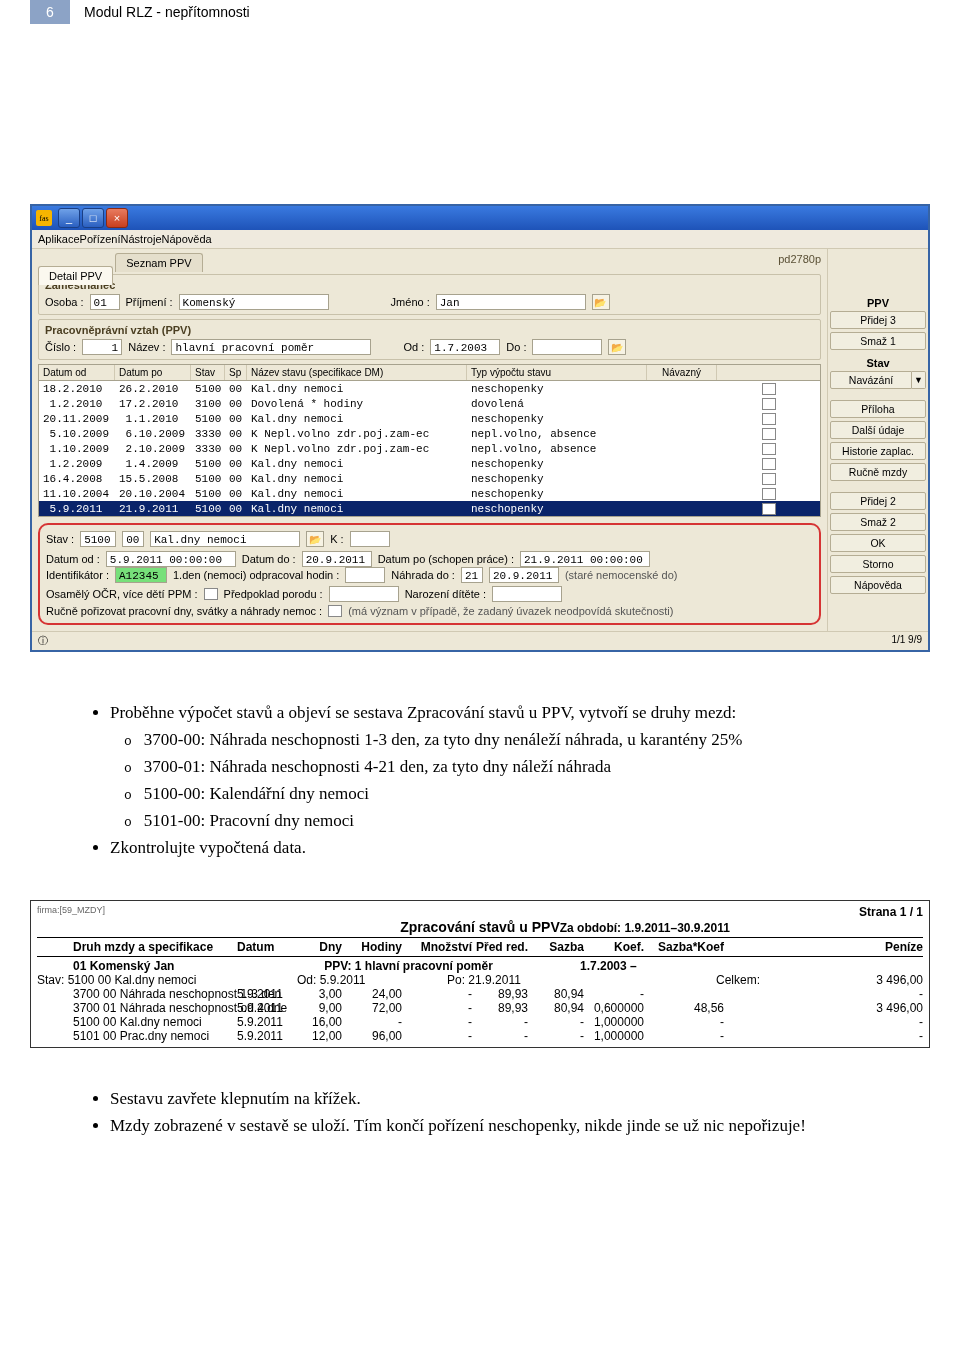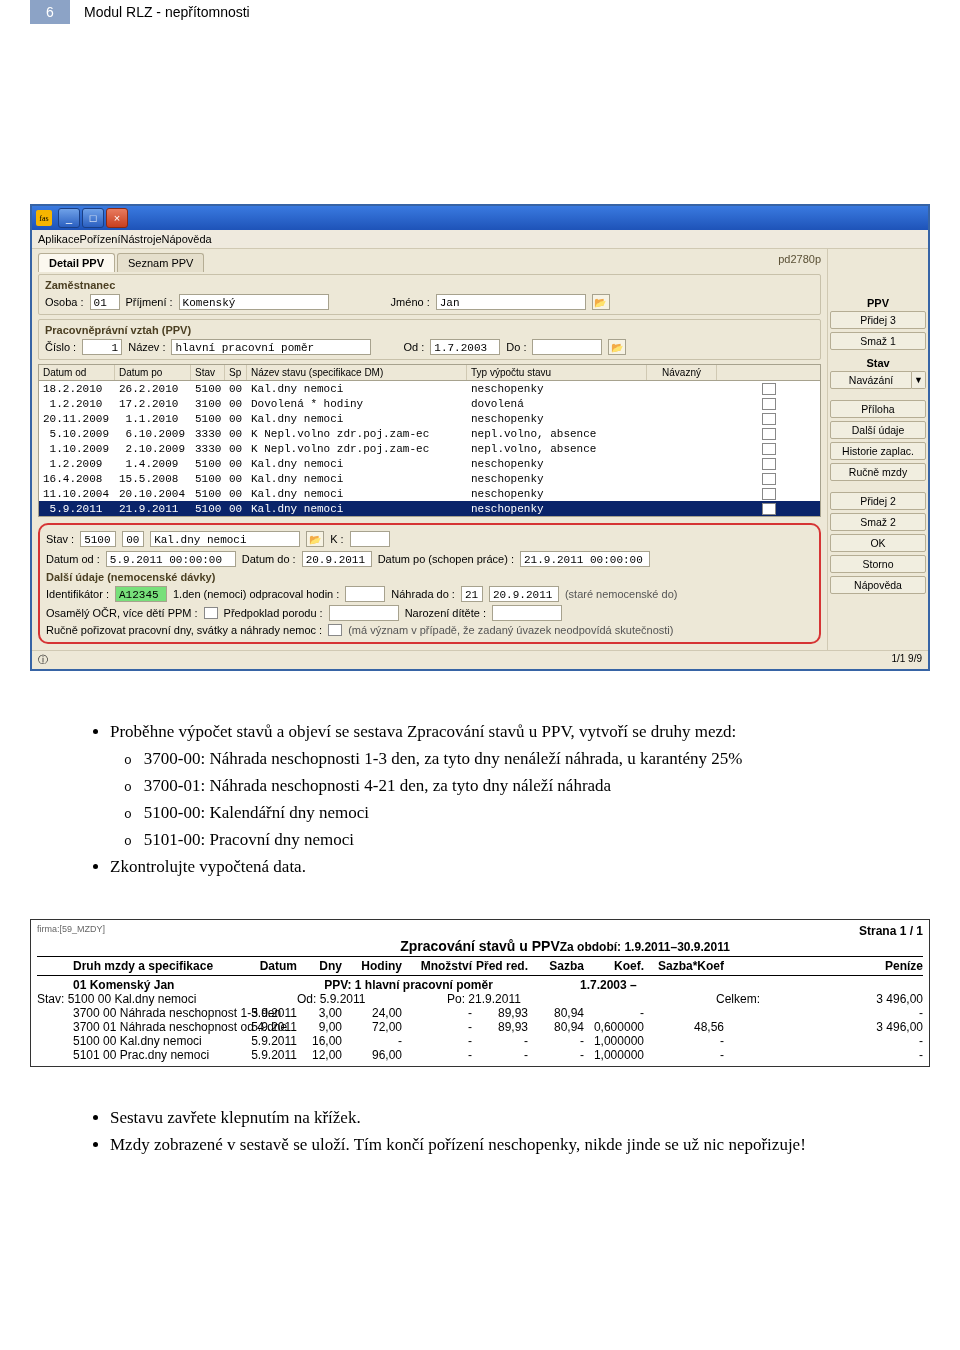--- a/index.html
+++ b/index.html
@@ -17,21 +17,21 @@
   .win-titlebar .ttl { font-weight: bold; flex:1; }
   .win-titlebar .wbtn { width:22px; height:20px; background:linear-gradient(#6fa1e8,#2a5fc0); border:1px solid #1a3f85; border-radius:3px; margin-left:2px; display:flex;align-items:center;justify-content:center;color:#fff;font-size:11px;}
   .win-titlebar .wbtn.red{background:linear-gradient(#e87b5f,#c83f1f);border-color:#8a2a14;}
   .menubar { background:#efeade; padding:3px 6px; display:flex; border-bottom:1px solid #d0c9b3;}
   .win-body{display:flex;}
   .win-main{flex:1; padding:4px 6px 6px 6px;}
   .win-side{width:101px; background:#ede8d7; padding:4px 2px; border-left:1px solid #d0c9b3;}
 
   .tabstrip{display:flex; gap:2px; margin-bottom:2px;}
   .tab{padding:3px 10px; border:1px solid #b5ad94; border-bottom:none;background:#e5dfcc; border-radius:3px 3px 0 0;}
-  .tab.active{background:#fbf8ef; font-weight:bold; position:relative; top:0;}
+  .tab.active{background:#fbf8ef; font-weight:normal; position:relative; top:13px;}
 
   .group{border:1px solid #c8c1aa; background:#ede8d7; border-radius:2px; padding:4px 6px; margin-bottom:4px;}
   .group-title{color:#4b3f22; font-weight:bold; margin-bottom:3px;}
   .row{display:flex; align-items:center; gap:6px; flex-wrap:wrap;}
   .lbl{white-space:nowrap;}
   .inp{background:#fff; border:1px solid #a7a28e; padding:1px 3px; height:16px; line-height:14px; font-family:"Courier New",monospace; font-size:11px;}
   .ico-open{width:18px;height:16px;border:1px solid #a7a28e;background:#f7f3e4;display:flex;align-items:center;justify-content:center;font-size:10px;color:#8a6d2b;}
 
   .grid{background:#fff; border:1px solid #a7a28e; font-family:"Courier New",monospace; font-size:11px;}
   .grid-head{display:flex; background:#ede8d7; border-bottom:1px solid #a7a28e; font-family:Tahoma,sans-serif; font-size:10px;}
@@ -65,21 +65,21 @@
   .report{border:1px solid #333; font-family:"Arial Narrow",Arial,sans-serif; font-size:12px; background:#fff; margin:0 0 40px 0;}
   .report-inner{padding:4px 6px;}
   .rpt-top{display:flex;}
   .rpt-top .left{flex:1;font-size:9px;color:#666;}
   .rpt-top .right{text-align:right;font-weight:bold;}
   .rpt-title{text-align:center;font-weight:bold;font-size:14px;}
   .rpt-period{font-weight:bold;}
   .hr{border-top:1px solid #000;margin:2px 0;}
   .rpt-head,.rpt-line{display:flex;white-space:nowrap;}
   .rpt-head{font-weight:bold;}
-  .rc1{width:200px;padding-left:36px;} .rc2{width:60px;text-align:right;} .rc3{width:45px;text-align:right;} .rc4{width:60px;text-align:right;} .rc5{width:70px;text-align:right;} .rc6{width:56px;text-align:right;} .rc7{width:56px;text-align:right;} .rc8{width:60px;text-align:right;} .rc9{width:80px;text-align:right;} .rc10{flex:1;text-align:right;}
+  .rc1{width:200px;padding-left:36px;} .rc2{width:60px;} .rc3{width:45px;text-align:right;} .rc4{width:60px;text-align:right;} .rc5{width:70px;text-align:right;} .rc6{width:56px;text-align:right;} .rc7{width:56px;text-align:right;} .rc8{width:60px;text-align:right;} .rc9{width:80px;text-align:right;} .rc10{flex:1;text-align:right;}
   .rpt-emp{font-weight:bold;}
 </style>
 </head>
 <body>
 
 <div class="page">
 
   <div class="top-header">
     <div class="page-num-box">6</div>
     <div class="top-title">Modul RLZ - nepřítomnosti</div>
@@ -243,21 +243,20 @@
             <span class="inp" style="width:40px"></span>
           </div>
           <div class="row" style="margin-top:4px">
             <span class="lbl">Datum od :</span>
             <span class="inp" style="width:130px">5.9.2011 00:00:00</span>
             <span class="lbl">Datum do :</span>
             <span class="inp" style="width:70px">20.9.2011</span>
             <span class="lbl">Datum po (schopen práce) :</span>
             <span class="inp" style="width:130px">21.9.2011 00:00:00</span>
           </div>
-          <div class="group-title" style="margin-top:4px">Další údaje (nemocenské dávky)</div>
           <div class="row">
             <span class="lbl">Identifikátor :</span>
             <span class="inp green" style="width:52px">A12345</span>
             <span class="lbl">1.den (nemoci) odpracoval hodin :</span>
             <span class="inp" style="width:40px"></span>
             <span class="lbl">Náhrada do :</span>
             <span class="inp" style="width:22px">21</span>
             <span class="inp" style="width:70px">20.9.2011</span>
             <span class="lbl" style="color:#555">(staré nemocenské do)</span>
           </div>

